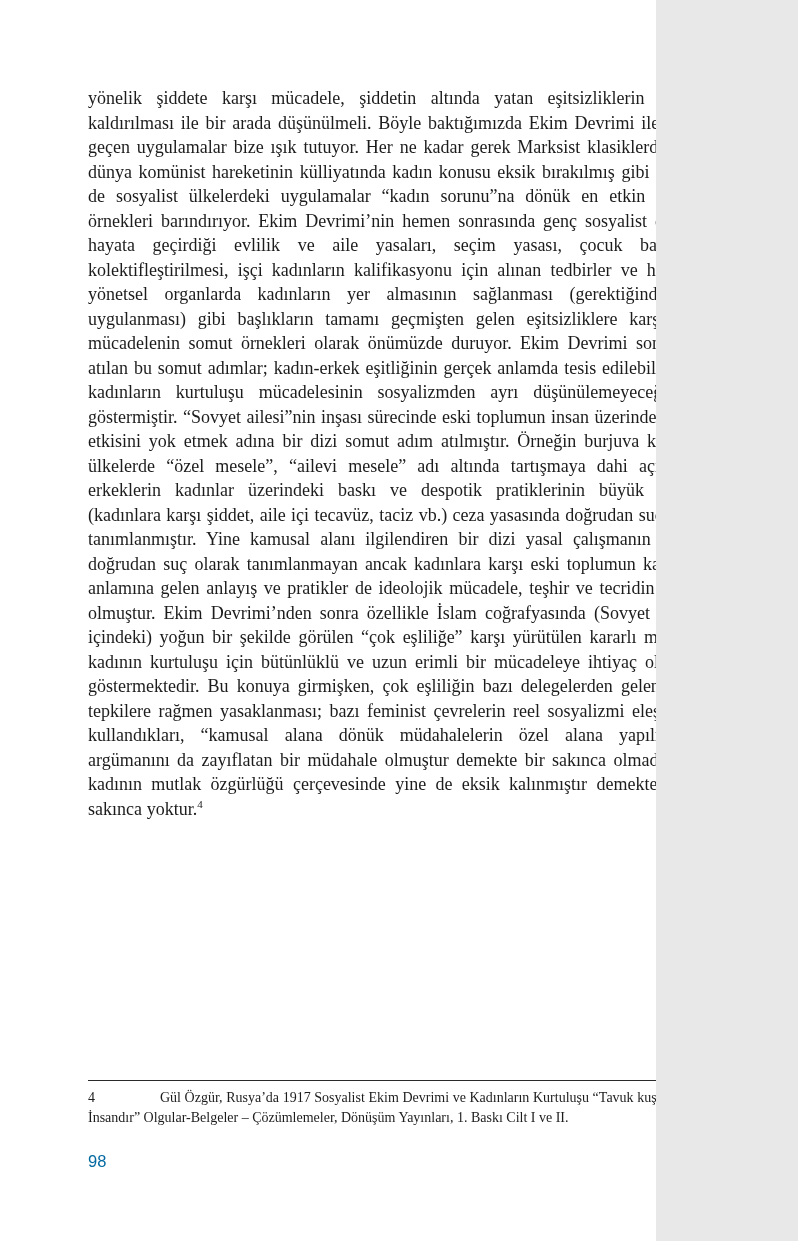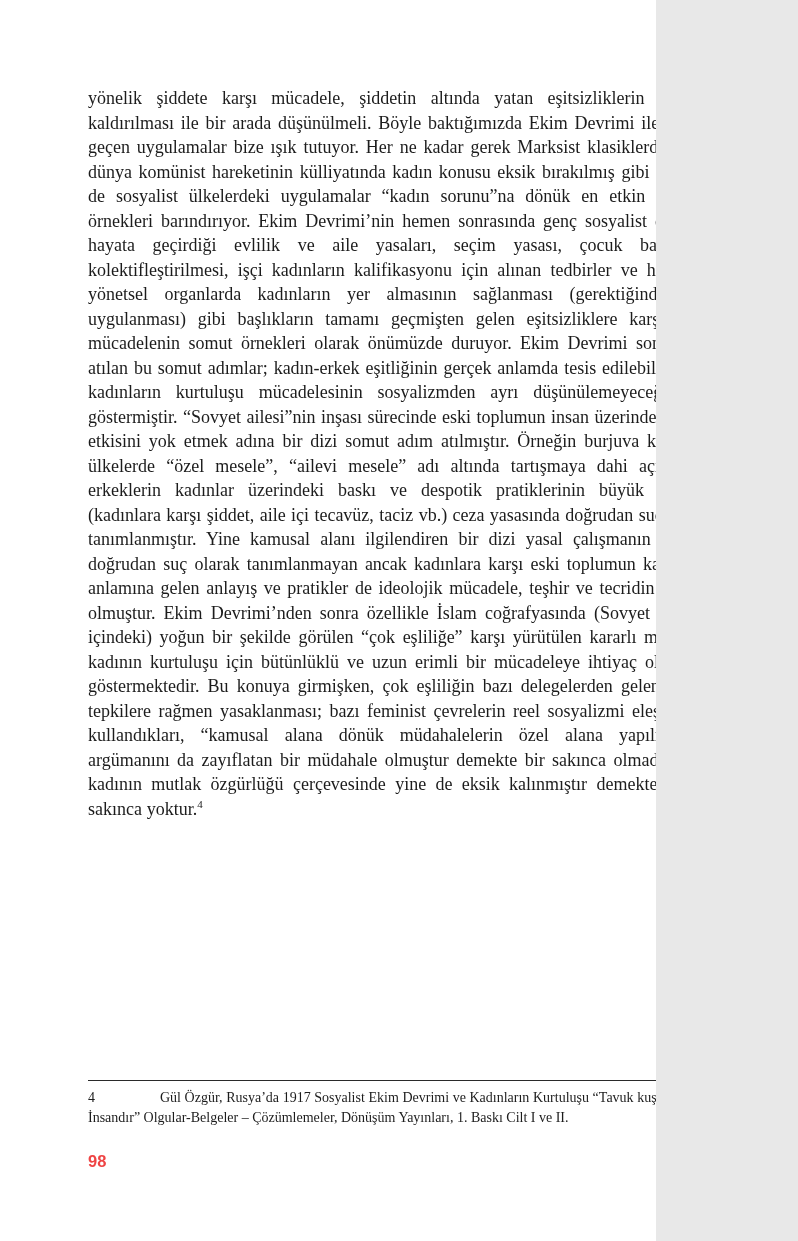--- a/index.html
+++ b/index.html
@@ -60,23 +60,23 @@
   }
   .fn-num {
     display: inline-block;
     min-width: 72px;
   }
   .page-number {
     position: absolute;
     left: 88px;
     top: 1152px;
     font-family: "Liberation Sans", sans-serif;
-    font-weight: 700;
+    font-weight: 400;
     font-size: 16.5px;
-    color: #ef4444;
+    color: #0369a1;
   }
 </style>
 </head>
 <body>
 
 <div class="page">
 
   <div class="body-text">
     <p class="para" lang="tr"><span>yönelik şiddete karşı mücadele, şiddetin altında yatan eşitsizliklerin ortadan kaldırılması ile bir arada düşünülmeli. Böyle baktığımızda Ekim Devrimi ile hayata geçen uygulamalar bize ışık tutuyor. Her ne kadar gerek Marksist klasiklerde gerek dünya komünist hareketinin külliyatında kadın konusu eksik bırakılmış gibi görünse de sosyalist ülkelerdeki uygulamalar “kadın sorunu”na dönük en etkin ve ileri örnekleri barındırıyor. Ekim Devrimi’nin hemen sonrasında genç sosyalist devletin hayata geçirdiği evlilik ve aile yasaları, seçim yasası, çocuk bakımının kolektifleştirilmesi, işçi kadınların kalifikasyonu için alınan tedbirler ve her türlü yönetsel organlarda kadınların yer almasının sağlanması (gerektiğinde kota uygulanması) gibi başlıkların tamamı geçmişten gelen eşitsizliklere karşı etkili mücadelenin somut örnekleri olarak önümüzde duruyor. Ekim Devrimi sonrasında atılan bu somut adımlar; kadın-erkek eşitliğinin gerçek anlamda tesis edilebilmesi ve kadınların kurtuluşu mücadelesinin sosyalizmden ayrı düşünülemeyeceğini de göstermiştir. “Sovyet ailesi”nin inşası sürecinde eski toplumun insan üzerindeki derin etkisini yok etmek adına bir dizi somut adım atılmıştır. Örneğin burjuva kapitalist ülkelerde “özel mesele”, “ailevi mesele” adı altında tartışmaya dahi açılmayan erkeklerin kadınlar üzerindeki baskı ve despotik pratiklerinin büyük bölümü (kadınlara karşı şiddet, aile içi tecavüz, taciz vb.) ceza yasasında doğrudan suç olarak tanımlanmıştır. Yine kamusal alanı ilgilendiren bir dizi yasal çalışmanın dışında doğrudan suç olarak tanımlanmayan ancak kadınlara karşı eski toplumun kalıntıları anlamına gelen anlayış ve pratikler de ideolojik mücadele, teşhir ve tecridin konusu olmuştur. Ekim Devrimi’nden sonra özellikle İslam coğrafyasında (Sovyet ülkeleri içindeki) yoğun bir şekilde görülen “çok eşliliğe” karşı yürütülen kararlı mücadele kadının kurtuluşu için bütünlüklü ve uzun erimli bir mücadeleye ihtiyaç olduğunu göstermektedir. Bu konuya girmişken, çok eşliliğin bazı delegelerden gelen büyük tepkilere rağmen yasaklanması; bazı feminist çevrelerin reel sosyalizmi eleştirirken kullandıkları, “kamusal alana dönük müdahalelerin özel alana yapılmadığı” argümanını da zayıflatan bir müdahale olmuştur demekte bir sakınca olmadığı gibi kadının mutlak özgürlüğü çerçevesinde yine de eksik kalınmıştır demekte de bir sakınca yoktur.</span><sup class="fn-ref">4</sup></p>
   </div>

